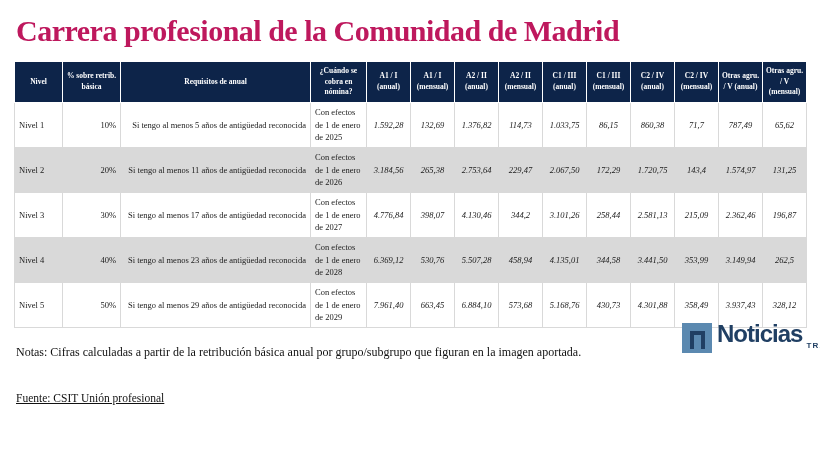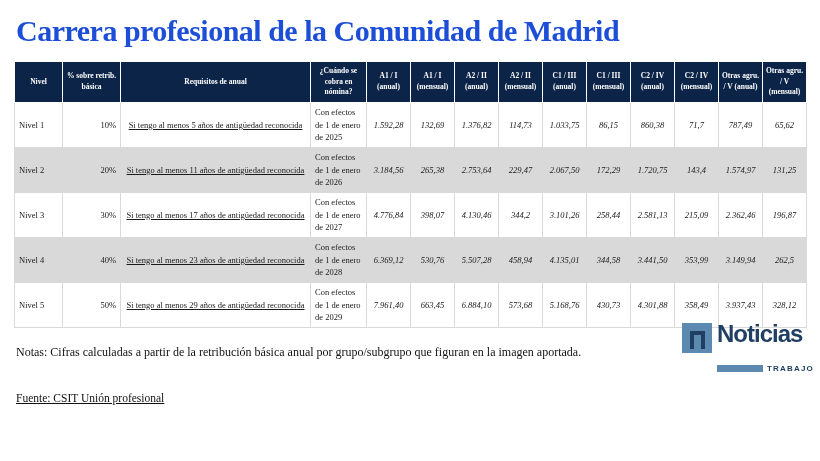--- a/index.html
+++ b/index.html
@@ -11,21 +11,21 @@
     overflow: hidden;
   }
   .page { position: relative; width: 820px; height: 461px; }
 
   h1.title {
     margin: 0;
     padding: 14px 0 0 16px;
     font-size: 30px;
     font-weight: bold;
     letter-spacing: -0.5px;
-    color: #1d4ed8;
+    color: #be185d;
     font-family: "Liberation Serif", serif;
   }
 
   table.salary {
     margin: 13px 0 0 14px;
     width: 792px;
     border-collapse: collapse;
     table-layout: fixed;
   }
   table.salary th {
@@ -46,21 +46,21 @@
     color: #1a1a1a;
     vertical-align: middle;
     height: 40px;
     padding: 2px 4px;
     line-height: 1.5;
     background: #ffffff;
   }
   table.salary tr.alt td { background: var(--row-alt, #d9d9d9); border-color: var(--row-alt, #d9d9d9); }
   td.c-nivel { text-align: left; padding-left: 8px; }
   td.c-pct { text-align: right; padding-right: 9px; }
-  td.c-req { text-align: center; padding-left: 9px; text-decoration: underline; }
+  td.c-req { text-align: right; padding-left: 9px; }
   td.c-cuando { text-align: left; padding-left: 6px; line-height: 1.55; }
   td.c-num { text-align: center; padding-right: 5px; font-style: italic; }
 
   p.notes {
     margin: 17px 4px 0 16px;
     font-size: 12px;
     color: #111111;
   }
   p.source {
     margin: 14px 12px 0 16px;
@@ -84,21 +84,21 @@
     display: flex; align-items: center; justify-content: center;
     flex: 0 0 auto;
   }
   .logo-n {
     width: 15px; height: 18px;
     box-sizing: border-box;
     border: 4px solid var(--logo-navy, #203f63);
     border-bottom: none;
     margin-top: 4px;
   }
-  .logo-text-col { display: flex; flex-direction: column; width: 97px; }
+  .logo-text-col { display: flex; flex-direction: row; width: 97px; }
   .logo-name {
     font-family: "Liberation Sans", sans-serif;
     font-weight: bold;
     font-size: 24px;
     line-height: 0.95;
     letter-spacing: -1px;
     color: var(--logo-navy, #203f63);
   }
   .logo-sub { display: flex; align-items: center; gap: 4px; margin-top: 18px; }
   .logo-bar {

